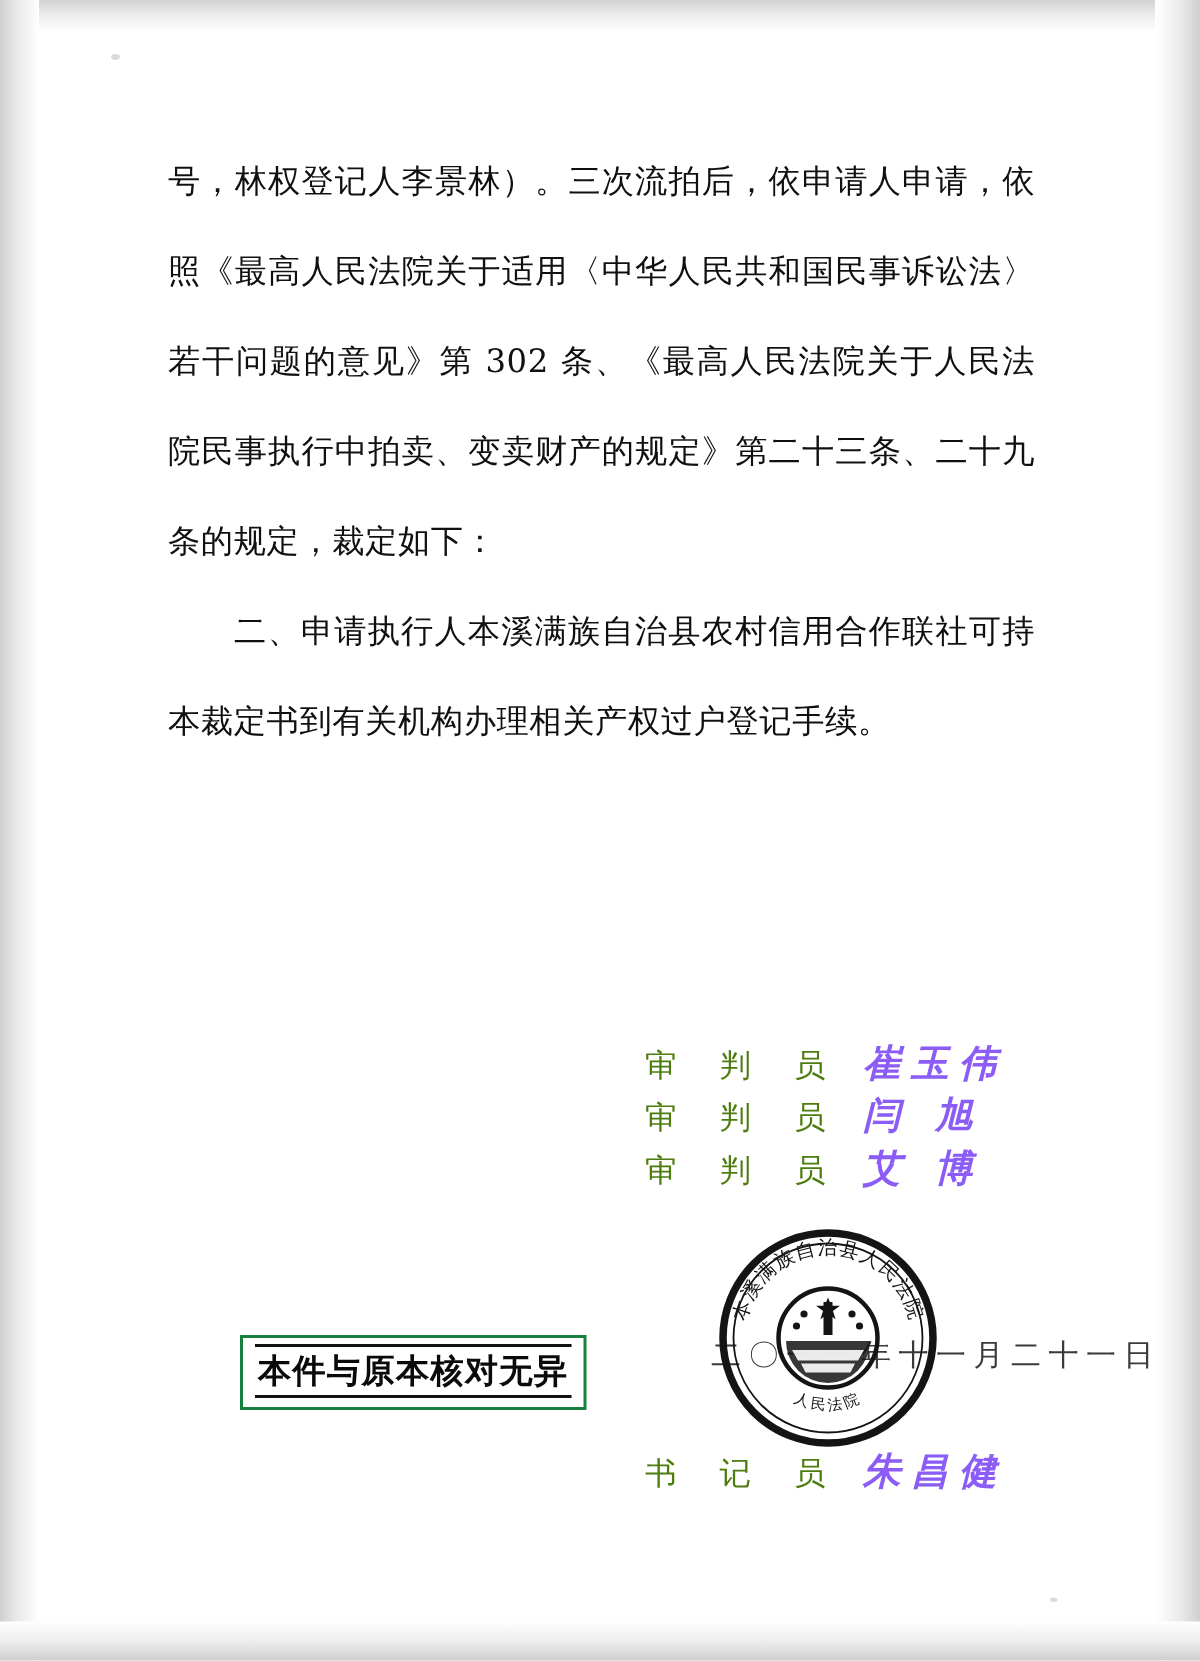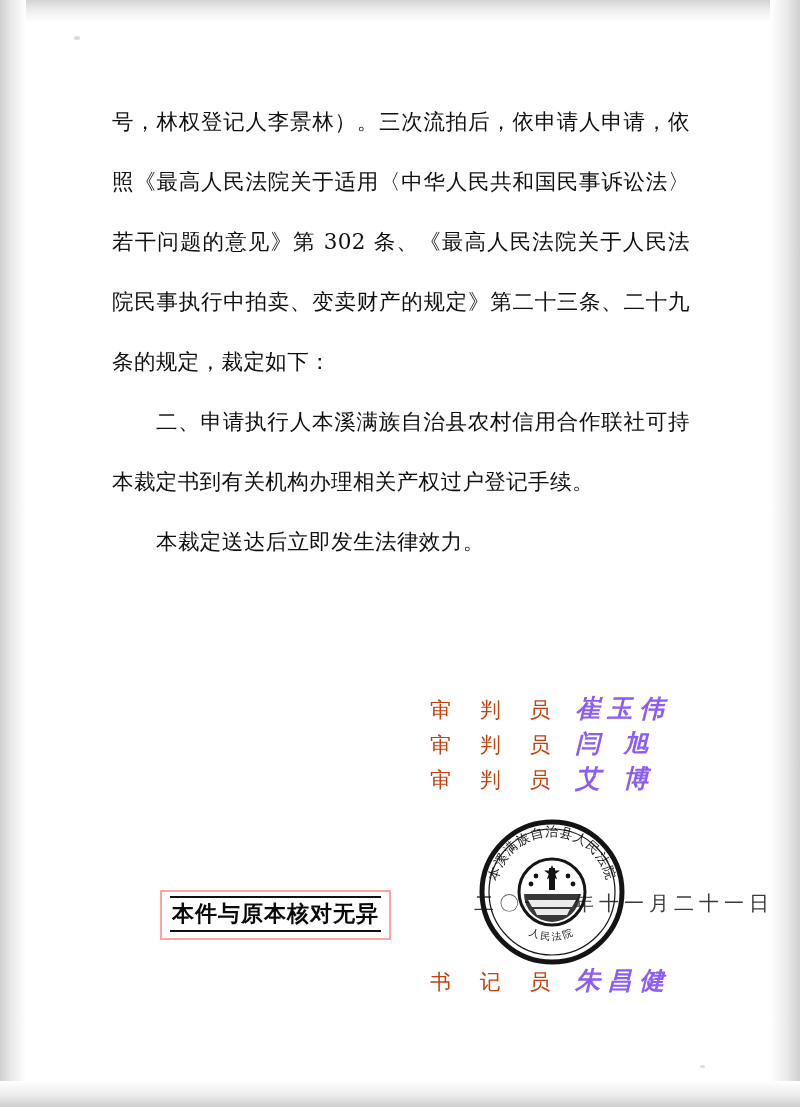--- a/index.html
+++ b/index.html
@@ -77,21 +77,21 @@
     top: 692px;
     width: 290px;
   }
   .sig-row {
     display: flex;
     align-items: baseline;
     height: 35px;
   }
   .sig-title {
     font-size: 21px;
-    color: #c2410c;
+    color: #4d7c0f;
     letter-spacing: 11px;
     white-space: nowrap;
     font-family: "DejaVu Serif", "Liberation Serif", serif;
   }
   .sig-name {
     margin-left: 14px;
     font-size: 25px;
     font-weight: bold;
     font-style: italic;
     color: #8b5cf6;
@@ -114,21 +114,21 @@
     color: #3a3a3a;
     letter-spacing: 5px;
     white-space: nowrap;
     font-family: "DejaVu Serif", "Liberation Serif", serif;
   }
 
   .stamp-box {
     position: absolute;
     left: 160px;
     top: 890px;
-    border: 2px solid #fca5a5;
+    border: 2px solid #15803d;
     padding: 4px 8px 6px 8px;
   }
   .stamp-box .inner {
     border-bottom: 2px solid #111;
     border-top: 2px solid #111;
     padding: 1px 2px;
   }
   .stamp-box-text {
     font-size: 22px;
     font-weight: bold;
@@ -156,21 +156,20 @@
   <div class="scan-edge-left"></div>
   <div class="scan-edge-right"></div>
   <div class="scan-edge-bottom"></div>
 
   <div class="speck" style="left:74px;top:36px;width:6px;height:4px;"></div>
   <div class="speck" style="left:700px;top:1065px;width:5px;height:3px;"></div>
 
   <div class="body-text">
     <p class="para">号，林权登记人李景林）。三次流拍后，依申请人申请，依照《最高人民法院关于适用〈中华人民共和国民事诉讼法〉若干问题的意见》第 302 条、《最高人民法院关于人民法院民事执行中拍卖、变卖财产的规定》第二十三条、二十九条的规定，裁定如下：</p>
     <p class="para indent">二、申请执行人本溪满族自治县农村信用合作联社可持本裁定书到有关机构办理相关产权过户登记手续。</p>
-    <p class="para indent">本裁定送达后立即发生法律效力。</p>
   </div>
 
   <div class="signatures">
     <div class="sig-row">
       <span class="sig-title">审 判 员</span>
       <span class="sig-name">崔玉伟</span>
     </div>
     <div class="sig-row">
       <span class="sig-title">审 判 员</span>
       <span class="sig-name">闫 旭</span>

